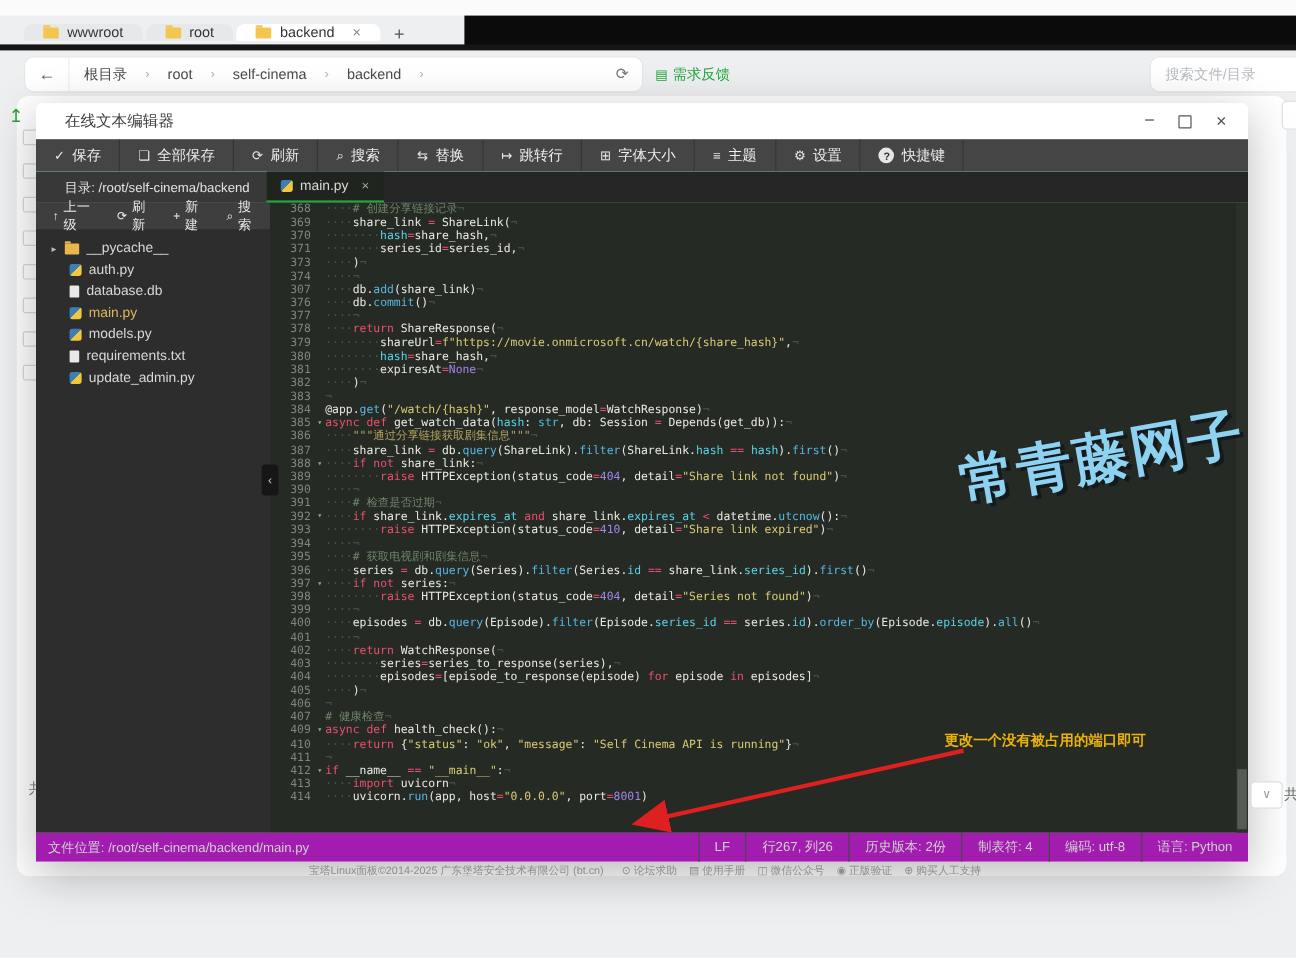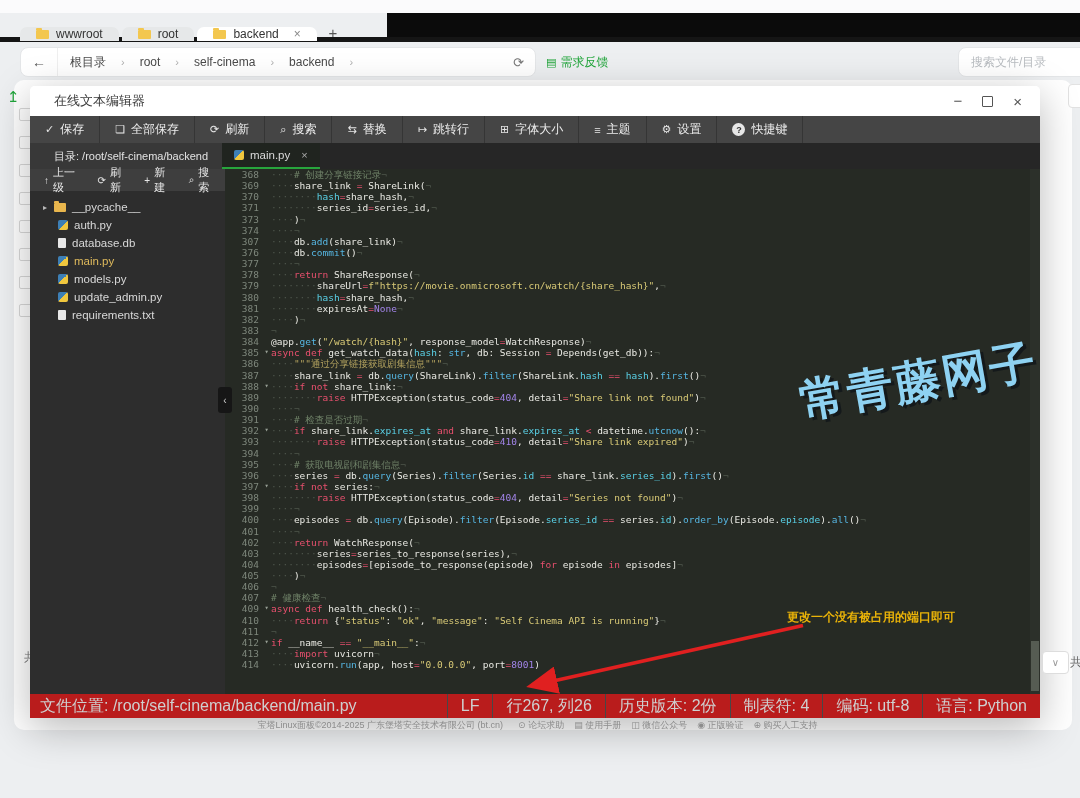--- a/index.html
+++ b/index.html
@@ -2,21 +2,21 @@
 <html><head>
 <meta charset="utf-8">
 <style>
   html,body{margin:0;padding:0}
   body{width:1080px;height:798px;position:relative;overflow:hidden;background:#edeff1;
        font-family:"Liberation Sans","DejaVu Sans",sans-serif;}
   
   .topstrip{position:absolute;top:0;left:0;right:0;height:13px;background:#fbfbfc}
   .blackbar{position:absolute;left:387px;right:0;top:13px;height:28px;background:#0b0b0b;z-index:1}
   .tabunderline{position:absolute;left:0;right:0;top:37px;height:5px;background:#151515;z-index:1}
-  .tabbar{position:absolute;top:13px;left:20px;height:28px;display:flex;align-items:flex-end;z-index:2}
+  .tabbar{position:absolute;top:20px;left:20px;height:28px;display:flex;align-items:flex-start;z-index:2}
   .ftab{display:flex;align-items:center;gap:7px;padding:0 16px;background:#e6e8e9;
         border-radius:7px 7px 0 0;margin-right:3px;font-size:12px;color:#333}
   .ftab.active{background:#fff}
   .ftab .tclose{color:#888;font-size:12px;margin-left:8px}
   .tab-folder-ic{width:13px;height:9px;background:#f3c74f;border-radius:1px;position:relative}
   .tab-folder-ic::before{content:"";position:absolute;top:-2px;left:0;width:6px;height:2px;background:#f3c74f;border-radius:1px 1px 0 0}
   .addtab{width:26px;display:flex;align-items:center;justify-content:center;font-size:15px;color:#555}
   
   .crumbbar{position:absolute;left:20px;top:47px;width:516px;height:30px;background:#fff;
             border:1px solid #e4e6e8;border-radius:8px;display:flex;align-items:center;
@@ -95,22 +95,22 @@
   .tk-d{color:#b3a25e}.tk-p{color:#e9e9e3}
   .scrollbar{position:absolute;top:0;right:0;width:10px;bottom:0;background:#2c302a}
   .sthumb{position:absolute;right:1px;bottom:3px;width:8px;height:50px;background:#565c53}
   .collapse{position:absolute;left:188px;top:218px;width:14px;height:26px;background:#161616;
             border-radius:3px;color:#cfcfcf;display:flex;align-items:center;justify-content:center;
             font-size:10px;z-index:3}
   .ann-text{position:absolute;left:562px;top:440px;color:#eab308;font-size:12px;font-weight:bold;
             font-family:"Liberation Sans",sans-serif;z-index:4;white-space:nowrap}
   .ann-svg{position:absolute;left:0;top:0;width:100%;height:100%;pointer-events:none;z-index:4}
   
-  .statusbar{height:24px;background:#b91c1c;display:flex;align-items:center;flex:0 0 24px;
-             font-size:16px;color:#cfcfcf}
+  .statusbar{height:24px;background:#a21caf;display:flex;align-items:center;flex:0 0 24px;
+             font-size:11px;color:#cfcfcf}
   .sb-left{padding-left:10px}
   .sb-right{margin-left:auto;display:flex;height:100%;align-items:center}
   .sb-item{padding:0 13px;border-left:1px solid #474747;line-height:24px;white-space:nowrap}
   
   .footer{position:absolute;left:0;right:0;top:719px;text-align:center;font-size:9px;color:#a6a6a6;z-index:5}
   .footer span{margin:0 5px}
   .watermark{position:absolute;left:795px;top:372px;z-index:40;font-size:46px;font-weight:bold;
              color:#8ed2f2;transform:rotate(-10deg);transform-origin:left top;white-space:nowrap;
              text-shadow:3px 3px 0 rgba(18,22,26,.85);font-family:"DejaVu Sans",sans-serif;letter-spacing:2px}
 </style>
@@ -271,26 +271,26 @@
           </div>
           <div class="titem active">
             <span class="py-ic"></span>
             <span>main.py</span>
           </div>
           <div class="titem">
             <span class="py-ic"></span>
             <span>models.py</span>
           </div>
           <div class="titem">
+            <span class="ic-file"></span>
+            <span>requirements.txt</span>
+          </div>
+          <div class="titem">
             <span class="py-ic"></span>
             <span>update_admin.py</span>
-          </div>
-          <div class="titem">
-            <span class="ic-file"></span>
-            <span>requirements.txt</span>
           </div>
         </div>
     </div>
     <div class="collapse">‹</div>
     <div class="codearea">
       <div id="code-lines">
           <div class="cl"><span class="g">368</span><span class="fold"></span><span class="ct"><span class="tk-w">····</span><span class="tk-c"># 创建分享链接记录</span><span class="tk-w">¬</span></span></div>
           <div class="cl"><span class="g">369</span><span class="fold"></span><span class="ct"><span class="tk-w">····</span><span class="tk-p">share_link </span><span class="tk-o">=</span><span class="tk-p"> ShareLink(</span><span class="tk-w">¬</span></span></div>
           <div class="cl"><span class="g">370</span><span class="fold"></span><span class="ct"><span class="tk-w">········</span><span class="tk-y">hash</span><span class="tk-o">=</span><span class="tk-p">share_hash,</span><span class="tk-w">¬</span></span></div>
           <div class="cl"><span class="g">371</span><span class="fold"></span><span class="ct"><span class="tk-w">········</span><span class="tk-p">series_id</span><span class="tk-o">=</span><span class="tk-p">series_id,</span><span class="tk-w">¬</span></span></div>

